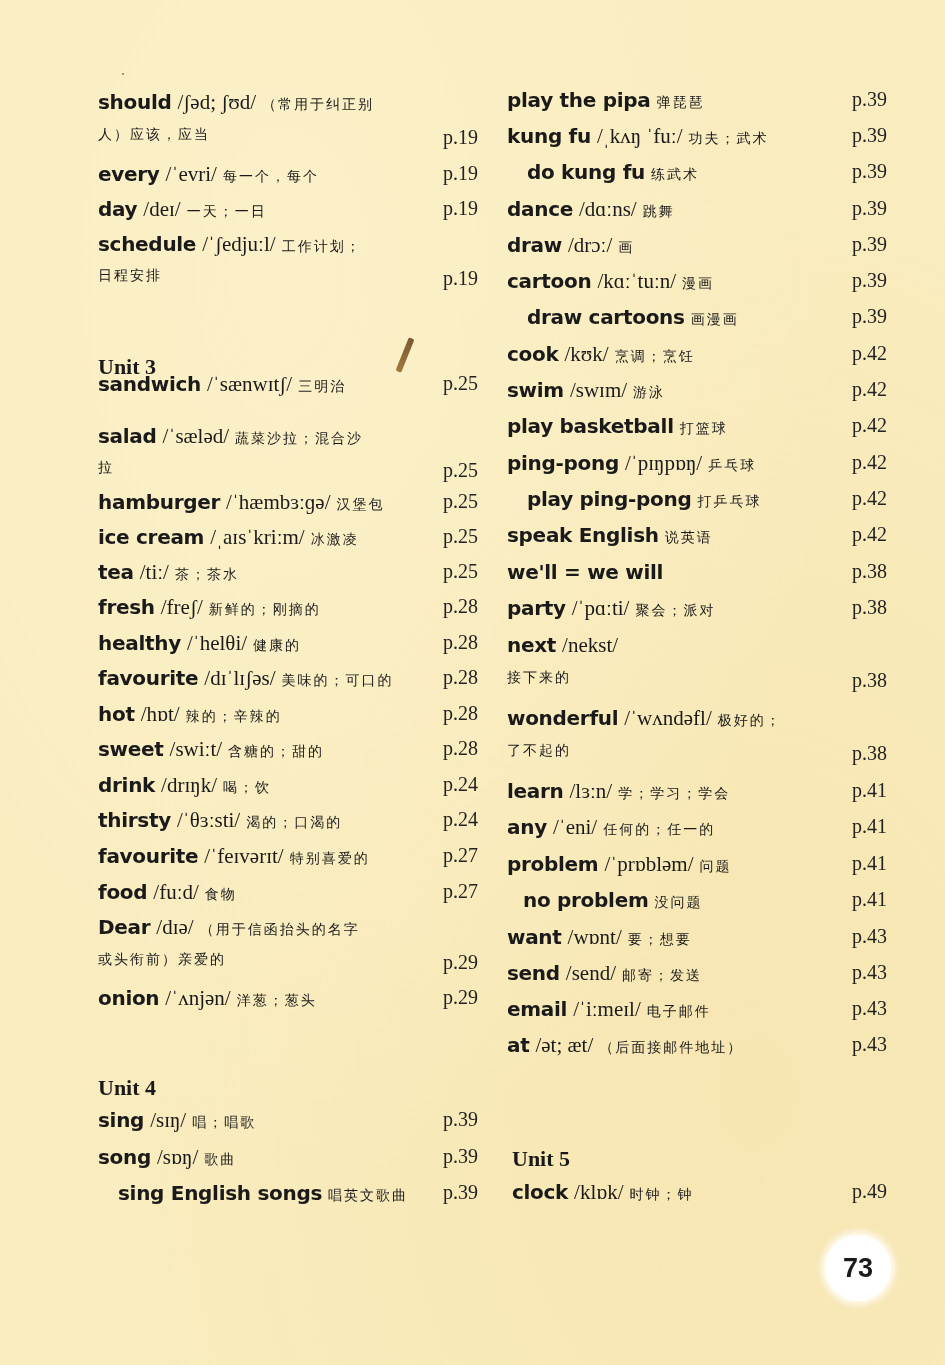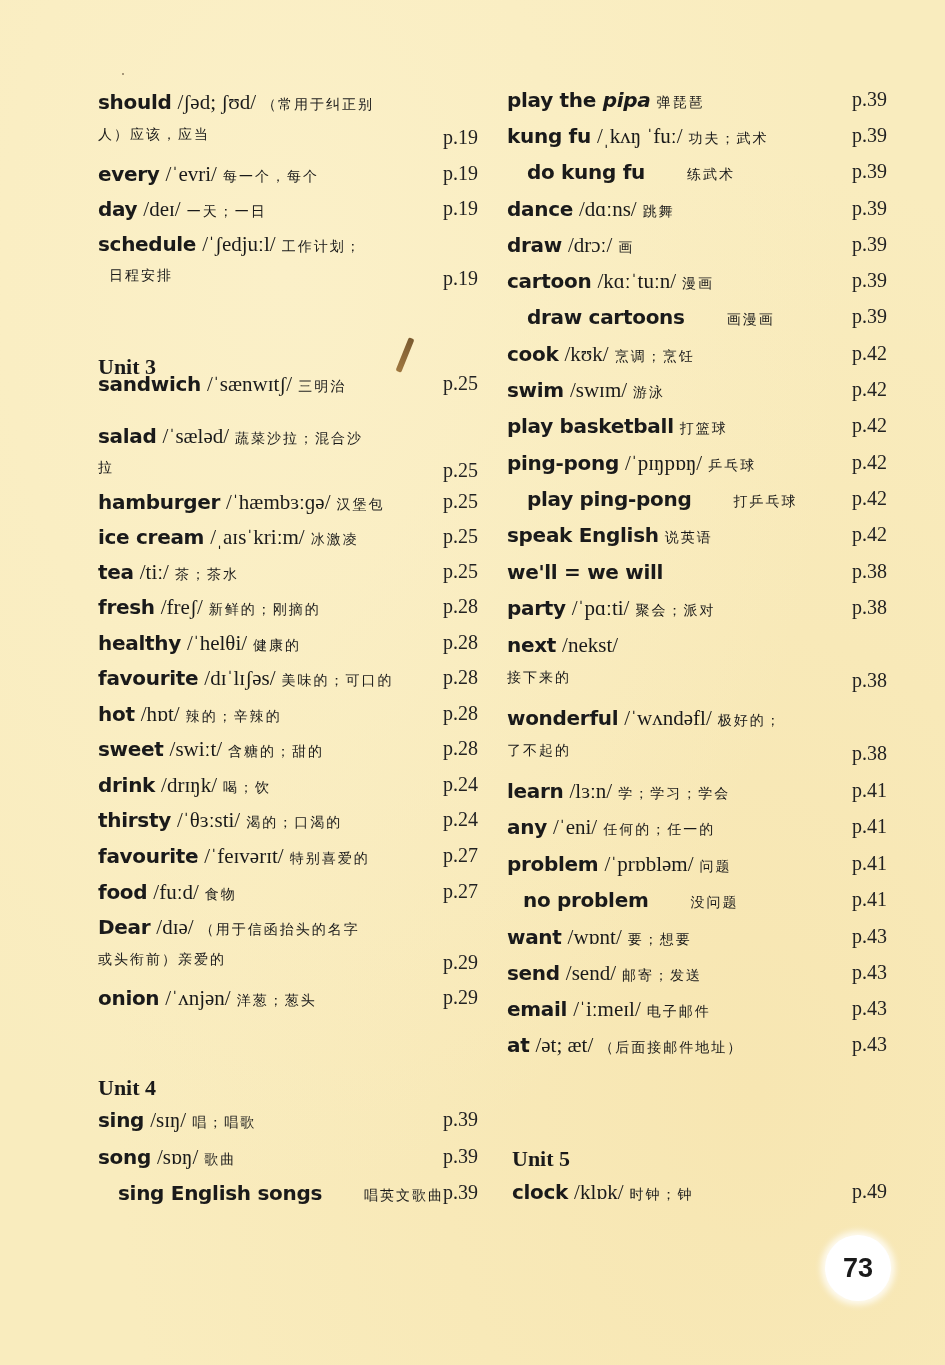--- a/index.html
+++ b/index.html
@@ -10,21 +10,21 @@
                       radial-gradient(ellipse at 80% 80%, #f7e6b2 0%, rgba(249,236,190,0) 60%);
     color: #1a1a1a;
   }
   .col { position: absolute; top: 0; }
   .col-left { left: 98px; width: 380px; }
   .col-right { left: 507px; width: 380px; }
   .entry {
     position: absolute; left: 0; right: 0; height: 36px;
     display: flex; align-items: baseline; white-space: nowrap;
   }
-  .entry.indent { padding-left: 20px; gap: 36px; }
+  .entry.indent { padding-left: 20px; }
   .word {
     font-family: "DejaVu Sans", sans-serif; font-weight: bold; font-size: 20px;
     letter-spacing: -0.3px;
   }
   .word.light { font-weight: bold; }
   .ipa {
     font-family: "Liberation Serif", serif; font-size: 21px; margin-left: 6px;
   }
   .cn {
     font-family: Liberation Sans, sans-serif; font-size: 14px; margin-left: 6px; letter-spacing: 2px;
@@ -81,21 +81,21 @@
     <span class="cn">一天；一日</span>
     <span class="page">p.19</span>
   </div>
   <div class="entry" style="top:232px">
     <span class="word light">schedule</span>
     <span class="ipa">/ˈʃedjuːl/</span>
     <span class="cn">工作计划；</span>
     <span class="page"></span>
   </div>
   <div class="entry" style="top:267px">
-    <span class="cn" style="margin-left:11px">日程安排</span>
+    <span class="cn" style="margin-left:0">日程安排</span>
     <span class="page">p.19</span>
   </div>
 
   <div class="unit-heading" style="top:354px">Unit 3</div>
 
   <div class="entry" style="top:372px">
     <span class="word">sandwich</span>
     <span class="ipa">/ˈsænwɪtʃ/</span>
     <span class="cn">三明治</span>
     <span class="page">p.25</span>
@@ -214,21 +214,21 @@
   </div>
   <div class="entry indent" style="top:1181px">
     <span class="word">sing English songs</span>
     <span class="cn">唱英文歌曲</span>
     <span class="page">p.39</span>
   </div>
 </div>
 
 <div class="col col-right">
   <div class="entry" style="top:88px">
-    <span class="word" style="font-style:normal"><span>play the <span style="font-style: italic;">pipa</span></span></span>
+    <span class="word" style="font-style:normal"><span>play the <span style="">pipa</span></span></span>
     <span class="cn">弹琵琶</span>
     <span class="page">p.39</span>
   </div>
   <div class="entry" style="top:124px">
     <span class="word">kung fu</span>
     <span class="ipa">/ˌkʌŋ ˈfuː/</span>
     <span class="cn">功夫；武术</span>
     <span class="page">p.39</span>
   </div>
   <div class="entry indent" style="top:160px">

